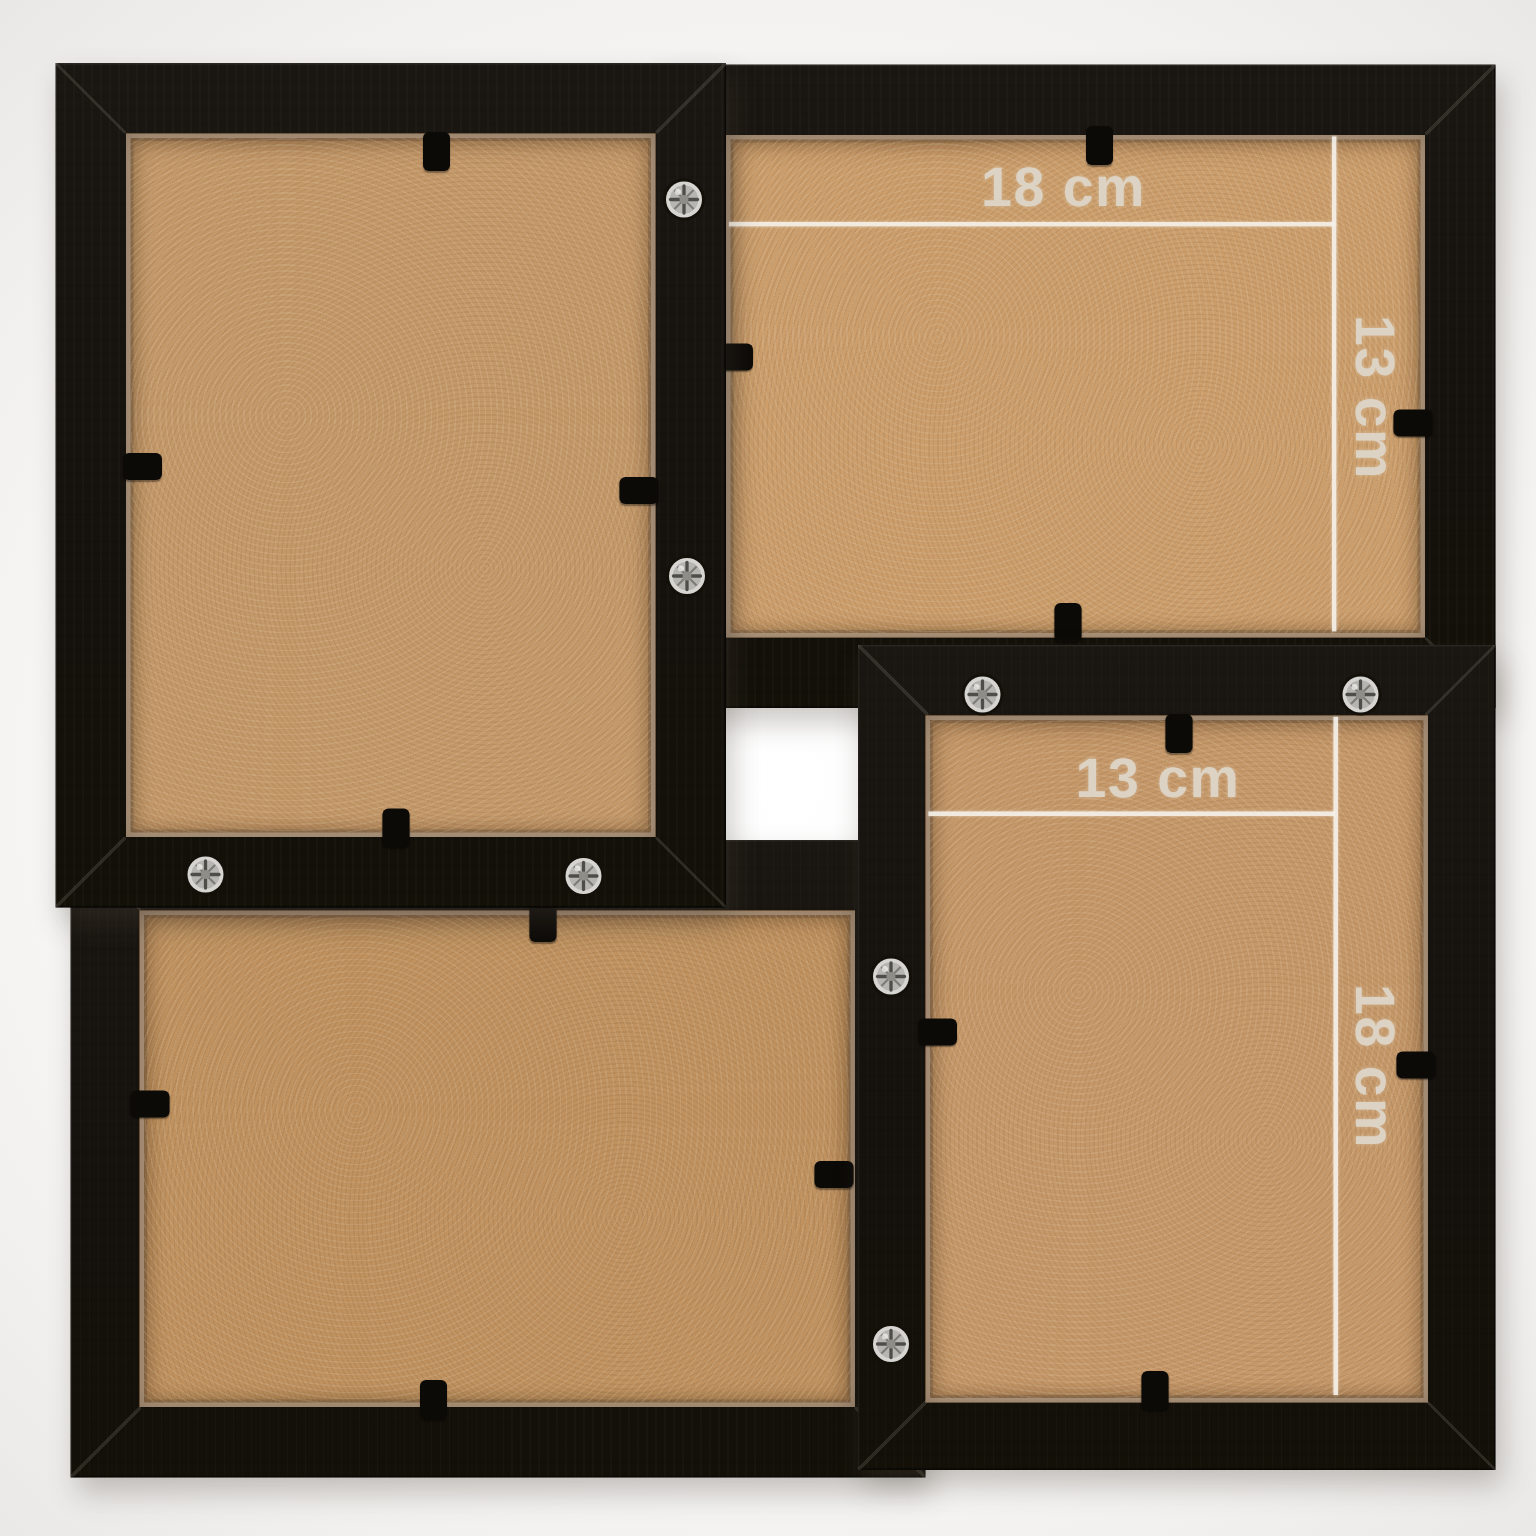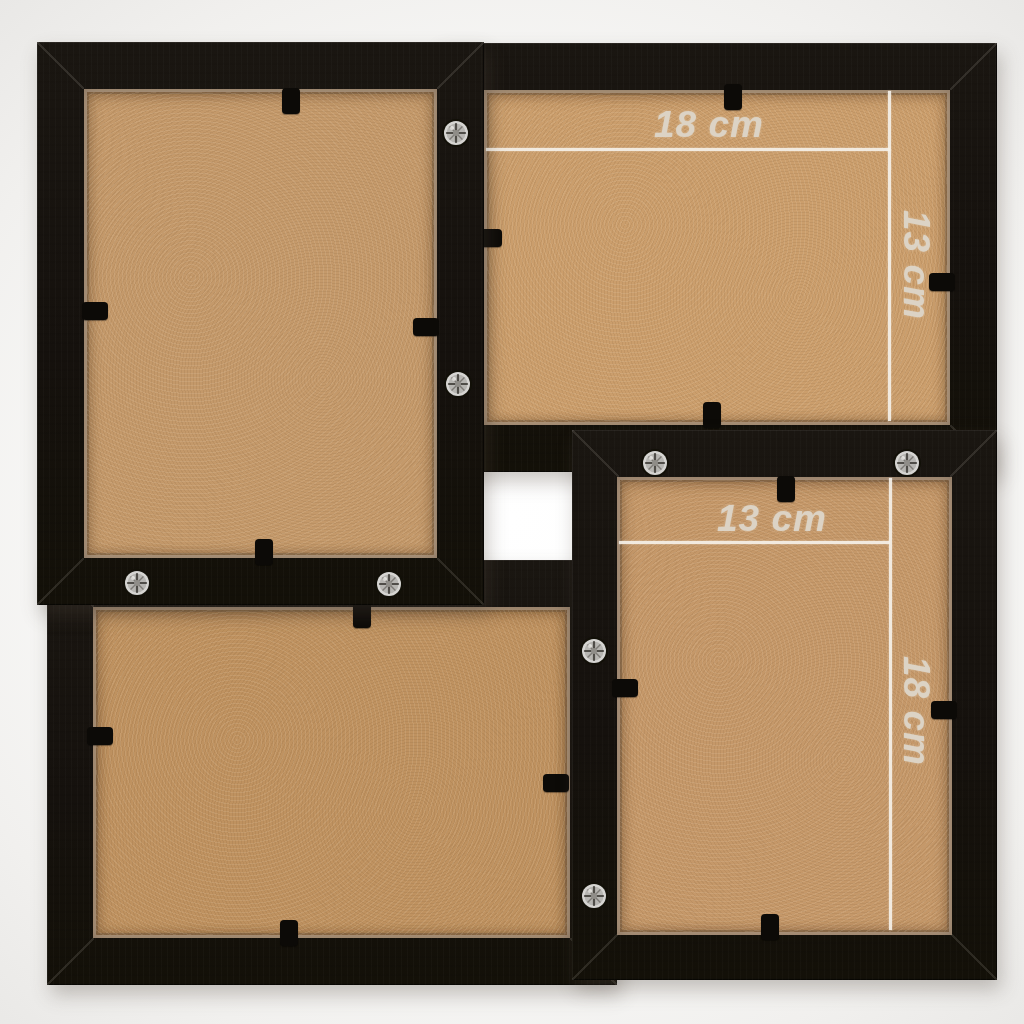--- a/index.html
+++ b/index.html
@@ -12,21 +12,20 @@
   .stage{position:relative;width:1024px;height:1024px;}
 
   
   .frame{
     position:absolute;
     background:linear-gradient(180deg,#1a1611 0%,#15110d 55%,#131008 100%);
     box-shadow:4px 10px 18px rgba(82,74,62,0.30),
                inset 0 1px 0 rgba(255,255,255,0.07),
                inset 1px 0 0 rgba(255,255,255,0.04),
                inset -1px -1px 0 rgba(0,0,0,0.55);
-    font-style:italic;
   }
   .frame::before{ 
     content:"";position:absolute;inset:0;pointer-events:none;
     background:repeating-linear-gradient(90deg, rgba(255,255,255,0.020) 0 1px, transparent 1px 6px),
                repeating-linear-gradient(0deg, rgba(0,0,0,0.05) 0 2px, transparent 2px 9px);
   }
   .miter{position:absolute;width:47px;height:47px;pointer-events:none;}
   .m-tl{left:0;top:0;background:linear-gradient(45deg, transparent calc(50% - 1px), rgba(205,198,186,0.14) calc(50% - 1px), rgba(205,198,186,0.14) calc(50% + 1px), transparent calc(50% + 1px));}
   .m-br{right:0;bottom:0;background:linear-gradient(45deg, transparent calc(50% - 1px), rgba(205,198,186,0.14) calc(50% - 1px), rgba(205,198,186,0.14) calc(50% + 1px), transparent calc(50% + 1px));}
   .m-tr{right:0;top:0;background:linear-gradient(135deg, transparent calc(50% - 1px), rgba(205,198,186,0.14) calc(50% - 1px), rgba(205,198,186,0.14) calc(50% + 1px), transparent calc(50% + 1px));}

